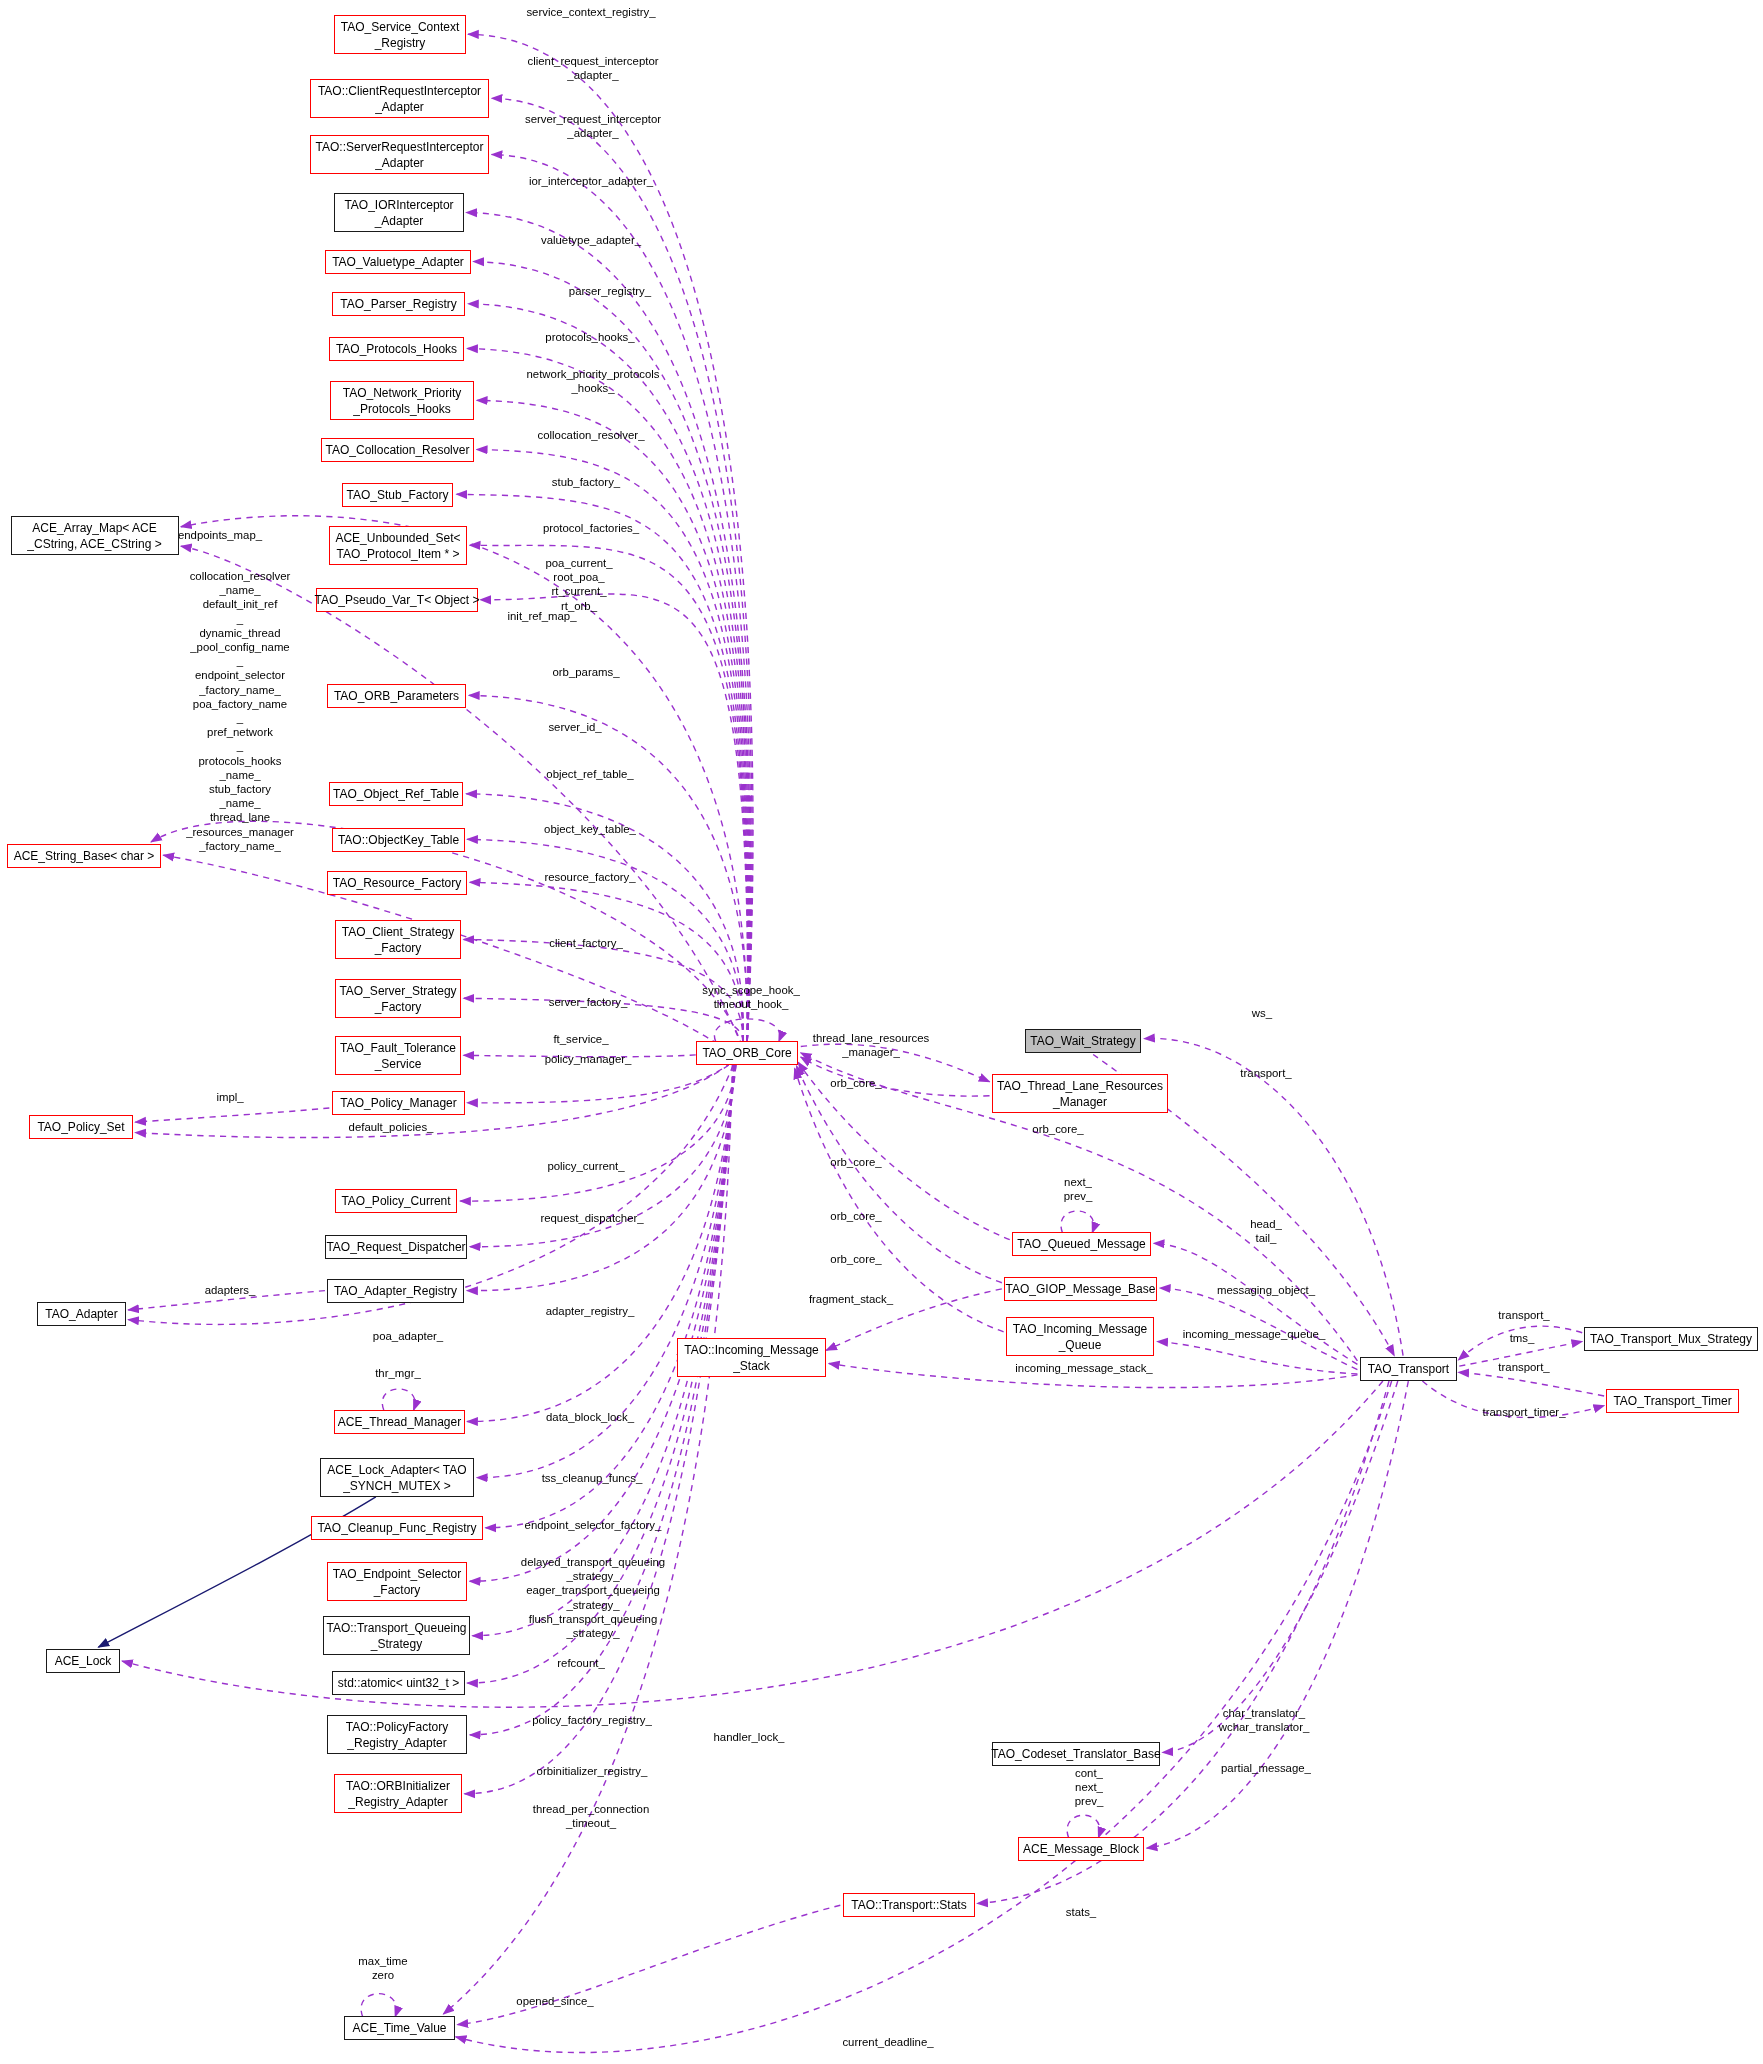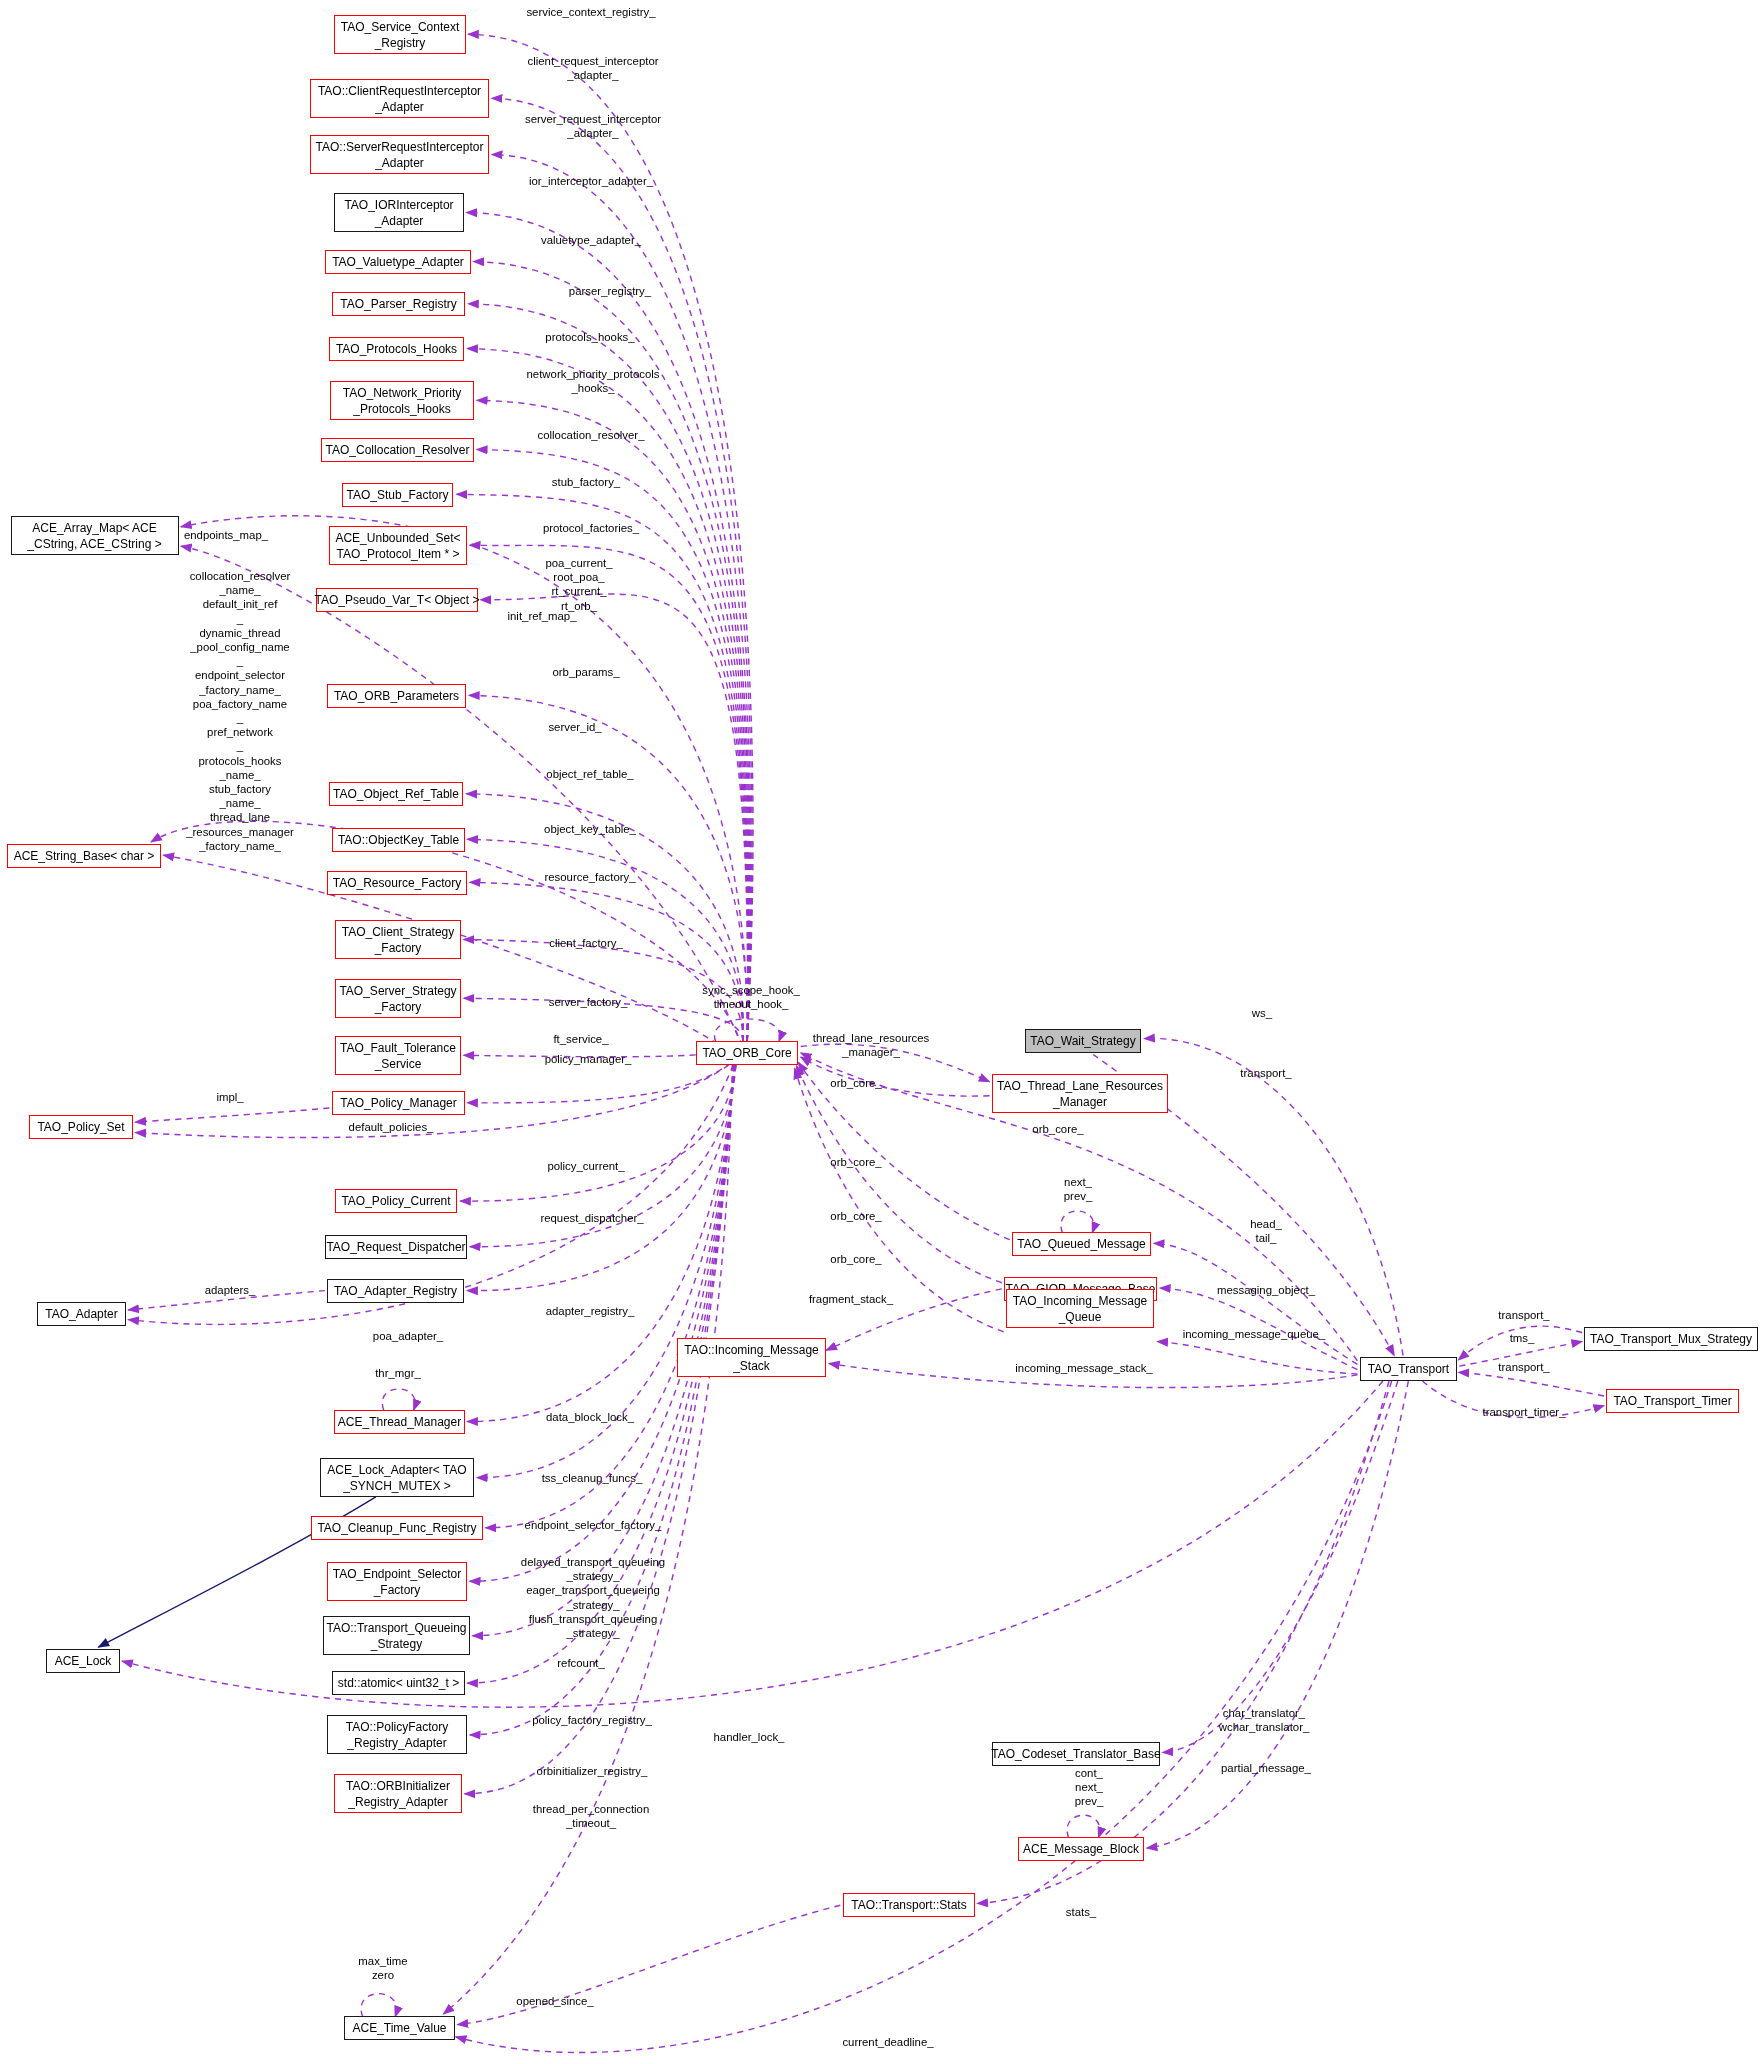--- a/index.html
+++ b/index.html
@@ -233,21 +233,21 @@
     <div class="node red" style="left: 992px; top: 1074px; width: 176px; height: 39px;">
       <div>TAO_Thread_Lane_Resources</div>
       <div>_Manager</div>
     </div>
     <div class="node red" style="left: 1012px; top: 1232px; width: 139px; height: 24px;">
       <div>TAO_Queued_Message</div>
     </div>
     <div class="node red" style="left: 1004px; top: 1277px; width: 153px; height: 24px;">
       <div>TAO_GIOP_Message_Base</div>
     </div>
-    <div class="node red" style="left: 1006px; top: 1289px; width: 148px; height: 39px;">
+    <div class="node red" style="left: 1006px; top: 1317px; width: 148px; height: 39px;">
       <div>TAO_Incoming_Message</div>
       <div>_Queue</div>
     </div>
     <div class="node red" style="left: 677px; top: 1338px; width: 149px; height: 39px;">
       <div>TAO::Incoming_Message</div>
       <div>_Stack</div>
     </div>
     <div class="node black" style="left: 1360px; top: 1357px; width: 97px; height: 24px;">
       <div>TAO_Transport</div>
     </div>
@@ -304,21 +304,21 @@
     </div>
     <div class="elabel" style="left: 579px; top: 556px;">
       <div>poa_current_</div>
       <div>root_poa_</div>
       <div>rt_current_</div>
       <div>rt_orb_</div>
     </div>
     <div class="elabel" style="left: 542px; top: 609px;">
       <div>init_ref_map_</div>
     </div>
-    <div class="elabel" style="left: 226px; top: 528px; text-align: right;">
+    <div class="elabel" style="left: 220px; top: 528px; text-align: right;">
       <div>endpoints_map_</div>
     </div>
     <div class="elabel" style="left: 586px; top: 665px;">
       <div>orb_params_</div>
     </div>
     <div class="elabel" style="left: 575px; top: 720px;">
       <div>server_id_</div>
     </div>
     <div class="elabel" style="left: 240px; top: 569px;">
       <div>collocation_resolver</div>

